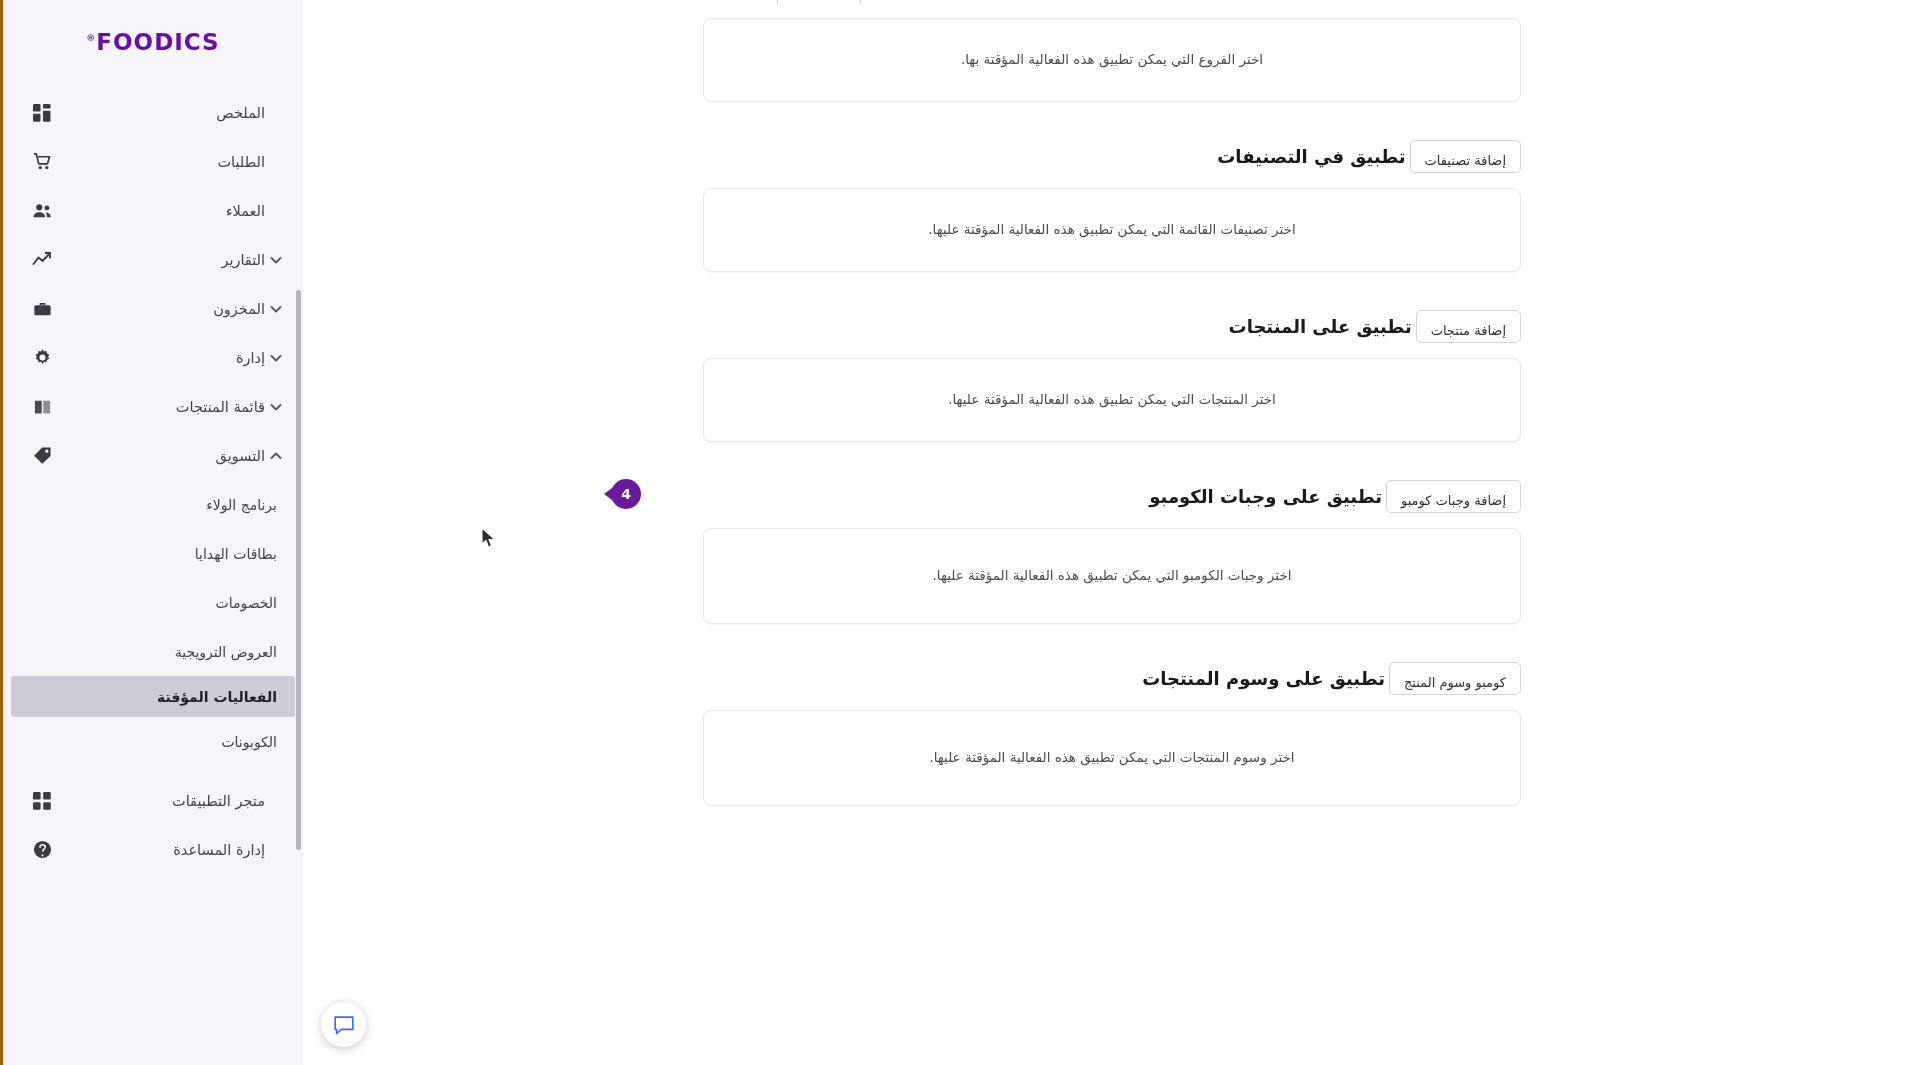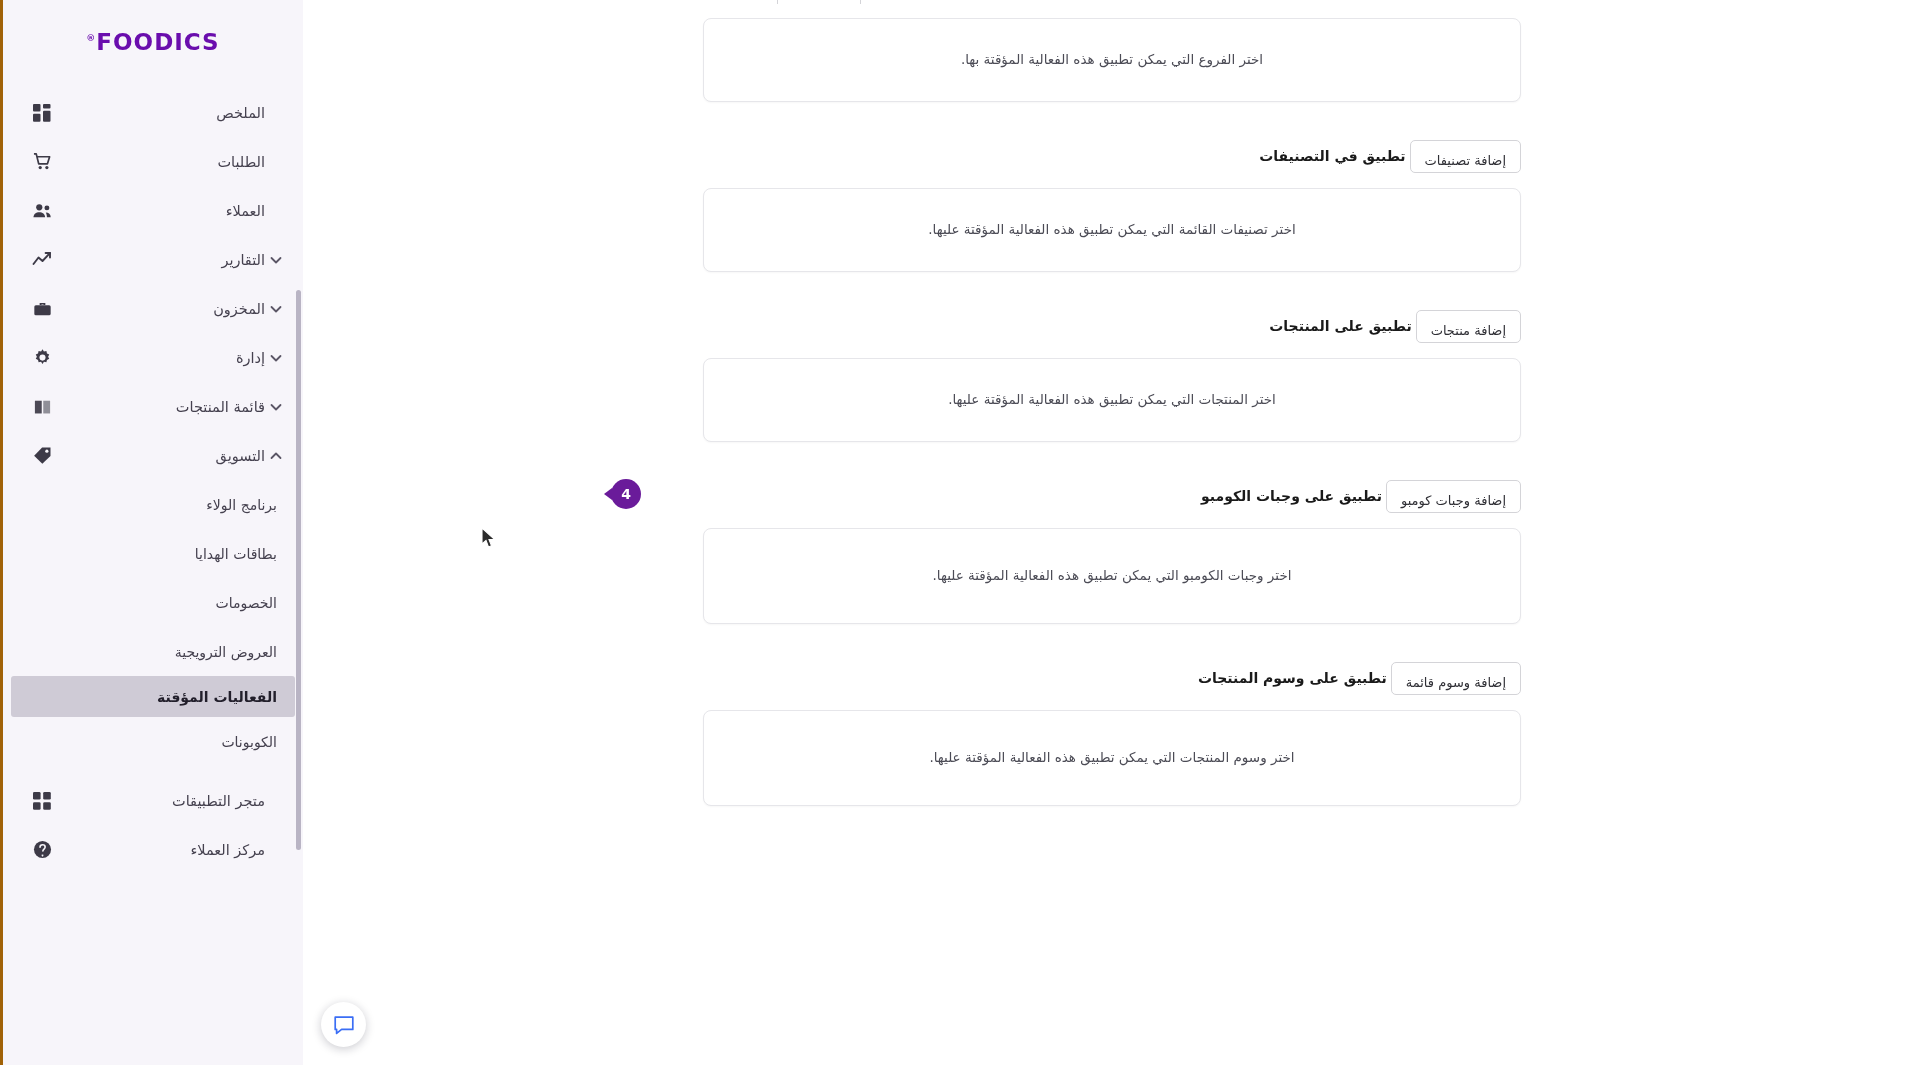--- a/index.html
+++ b/index.html
@@ -39,21 +39,21 @@
   .section-head {
     display: flex;
     flex-direction: row-reverse;
     align-items: center;
     justify-content: space-between;
     height: 40px;
     margin-bottom: 12px;
     position: relative;
   }
   .section-title {
-    font-size: 14px;
+    font-size: 18px;
     color: #1a1a1a;
     font-weight: 600;
     letter-spacing: 0;
     text-align: right;
     flex: 1;
     padding-right: 4px;
     white-space: nowrap;
   }
   .add-btn {
     border: 1px solid #d4d4d8;
@@ -315,21 +315,21 @@
         <button class="add-btn">إضافة وجبات كومبو</button>
       </div>
       <div class="panel tall">
         <div class="panel-hint">اختر وجبات الكومبو التي يمكن تطبيق هذه الفعالية المؤقتة عليها.</div>
       </div>
     </div>
 
     <div class="section">
       <div class="section-head">
         <div class="section-title">تطبيق على وسوم المنتجات</div>
-        <button class="add-btn">إضافة وسوم قائمة</button>
+        <button class="add-btn">كومبو وسوم المنتج</button>
       </div>
       <div class="panel tall">
         <div class="panel-hint">اختر وسوم المنتجات التي يمكن تطبيق هذه الفعالية المؤقتة عليها.</div>
       </div>
     </div>
 
     <div class="cursor">
       <svg width="16" height="22" viewBox="0 0 16 22">
         <path d="M1,1 L1,17 L5,13.5 L7.5,20 L10.5,18.8 L8,12.6 L13.5,12.4 Z" fill="#2b2b2b" stroke="#ffffff" stroke-width="1.1"></path>
       </svg>
@@ -490,21 +490,21 @@
             <rect x="0" y="0" width="7.6" height="7.6" rx="1.3"></rect>
             <rect x="10.2" y="0" width="7.6" height="7.6" rx="1.3"></rect>
             <rect x="0" y="10.2" width="7.6" height="7.6" rx="1.3"></rect>
             <rect x="10.2" y="10.2" width="7.6" height="7.6" rx="1.3"></rect>
           </svg>
         </span>
       </div>
 
       <div class="nav-item">
         <span class="chev"></span>
-        <span class="label">مركز العملاء</span>
+        <span class="label">إدارة المساعدة</span>
         <span class="ico">
           <svg width="19" height="19" viewBox="0 0 20 20" fill="#3d3a47">
             <circle cx="10" cy="10" r="9"></circle>
             <path d="M10,15.3 a0.95,0.95 0 1,0 0.01,0 z" fill="#f7f5fa"></path>
             <path d="M7.4,7.6 c0,-1.6 1.2,-2.6 2.7,-2.6 c1.6,0 2.7,1 2.7,2.4 c0,2.1 -2.4,2.1 -2.4,4.1" fill="none" stroke="#f7f5fa" stroke-width="1.7" stroke-linecap="round"></path>
         </svg>
         </span>
       </div>
 
     </div>

